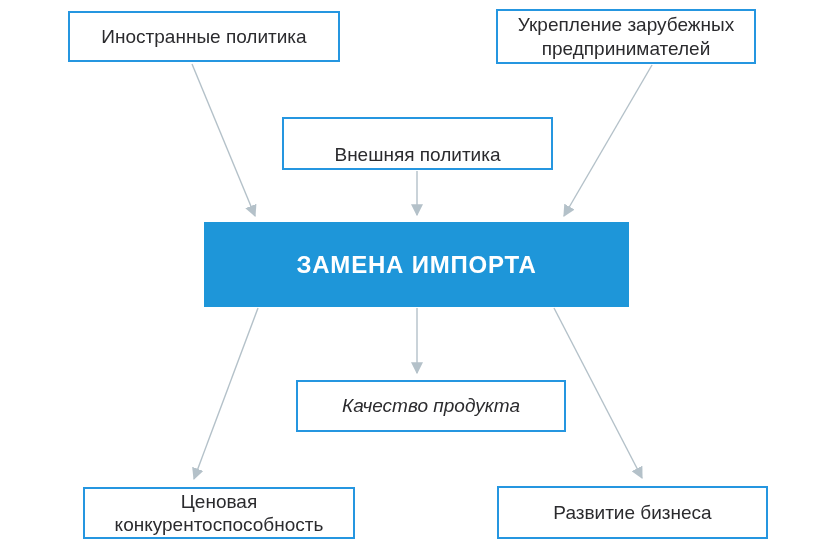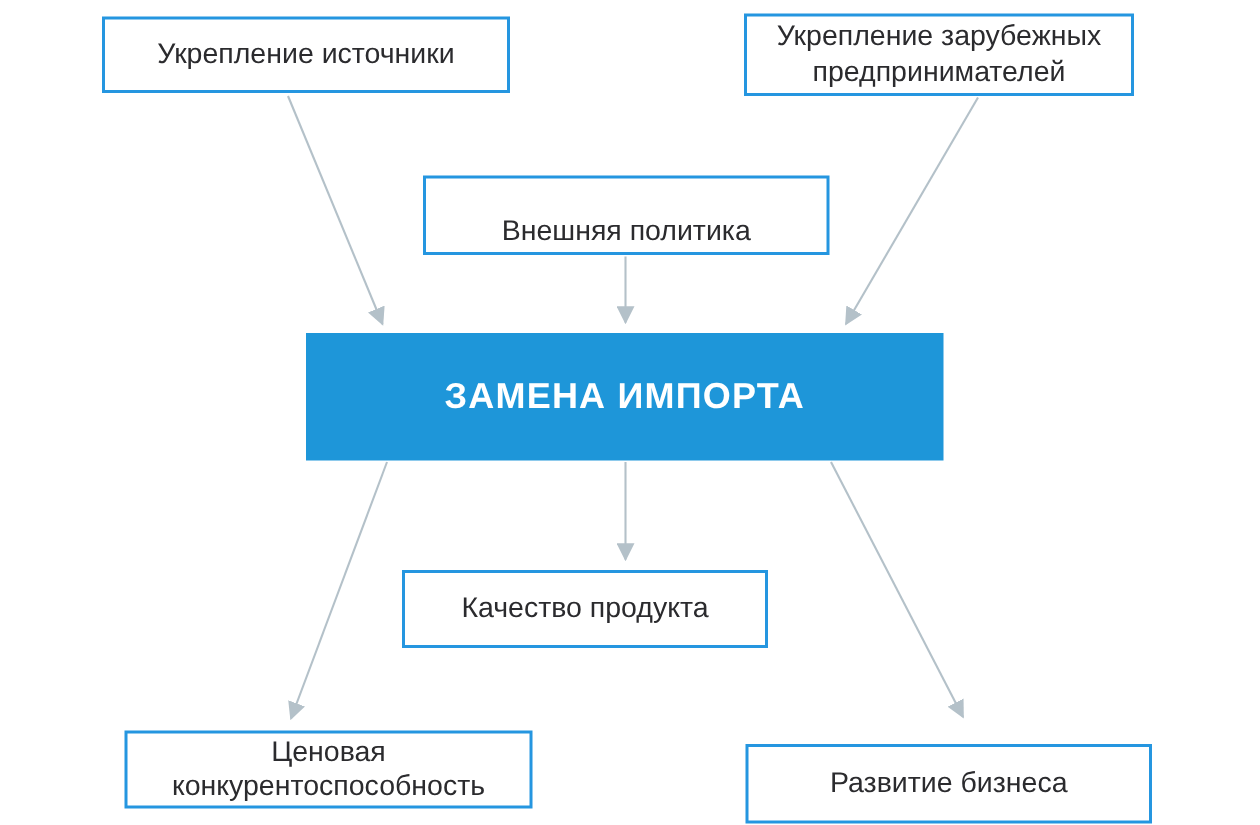--- a/index.html
+++ b/index.html
@@ -50,23 +50,23 @@
     color: var(--center-text-color, #ffffff);
     font-size: 24px;
     font-weight: bold;
     letter-spacing: 0.8px;
   }
   
   .pos-tl      { left: 68px;  top: 11px;  width: 272px; height: 51px; }
   .pos-tr      { left: 496px; top: 9px;   width: 260px; height: 55px; }
   .pos-mid     { left: 282px; top: 117px; width: 271px; height: 53px; align-items: flex-end; }
   .pos-center  { left: 204px; top: 222px; width: 425px; height: 85px; }
-  .pos-quality { left: 268px; top: 380px; width: 244px; height: 52px; }
+  .pos-quality { left: 296px; top: 380px; width: 270px; height: 52px; font-style: italic; }
   .pos-bl      { left: 68px;  top: 487px; width: 272px; height: 52px; margin-left: 15px; }
-  .pos-br      { left: 497px; top: 496px; width: 271px; height: 53px; }
+  .pos-br      { left: 497px; top: 486px; width: 271px; height: 53px; }
 </style>
 </head>
 <body>
 
 <div class="stage">
 
   <svg class="arrows" width="840" height="550" viewBox="0 0 840 550" xmlns="http://www.w3.org/2000/svg">
     <defs>
       <marker id="ah" markerUnits="userSpaceOnUse" markerWidth="12" markerHeight="12" viewBox="0 0 10 10" refX="9" refY="5" orient="auto">
         <path class="arrow-head" d="M0,0 L10,5 L0,10 Z"></path>
@@ -74,21 +74,21 @@
     </defs>
     <line class="arrow-line" marker-end="url(#ah)" x1="192" y1="64" x2="255" y2="216"></line>
     <line class="arrow-line" marker-end="url(#ah)" x1="417" y1="171" x2="417" y2="215"></line>
     <line class="arrow-line" marker-end="url(#ah)" x1="652" y1="65" x2="564" y2="216"></line>
     <line class="arrow-line" marker-end="url(#ah)" x1="258" y1="308" x2="194" y2="479"></line>
     <line class="arrow-line" marker-end="url(#ah)" x1="417" y1="308" x2="417" y2="373"></line>
     <line class="arrow-line" marker-end="url(#ah)" x1="554" y1="308" x2="642" y2="478"></line>
   </svg>
 
   <div class="node pos-tl">
-    <span>Укрепление источники</span>
+    <span>Иностранные политика</span>
   </div>
 
   <div class="node pos-tr">
     <span>Укрепление зарубежных предпринимателей</span>
   </div>
 
   <div class="node pos-mid">
     <span>Внешняя политика</span>
   </div>
 

